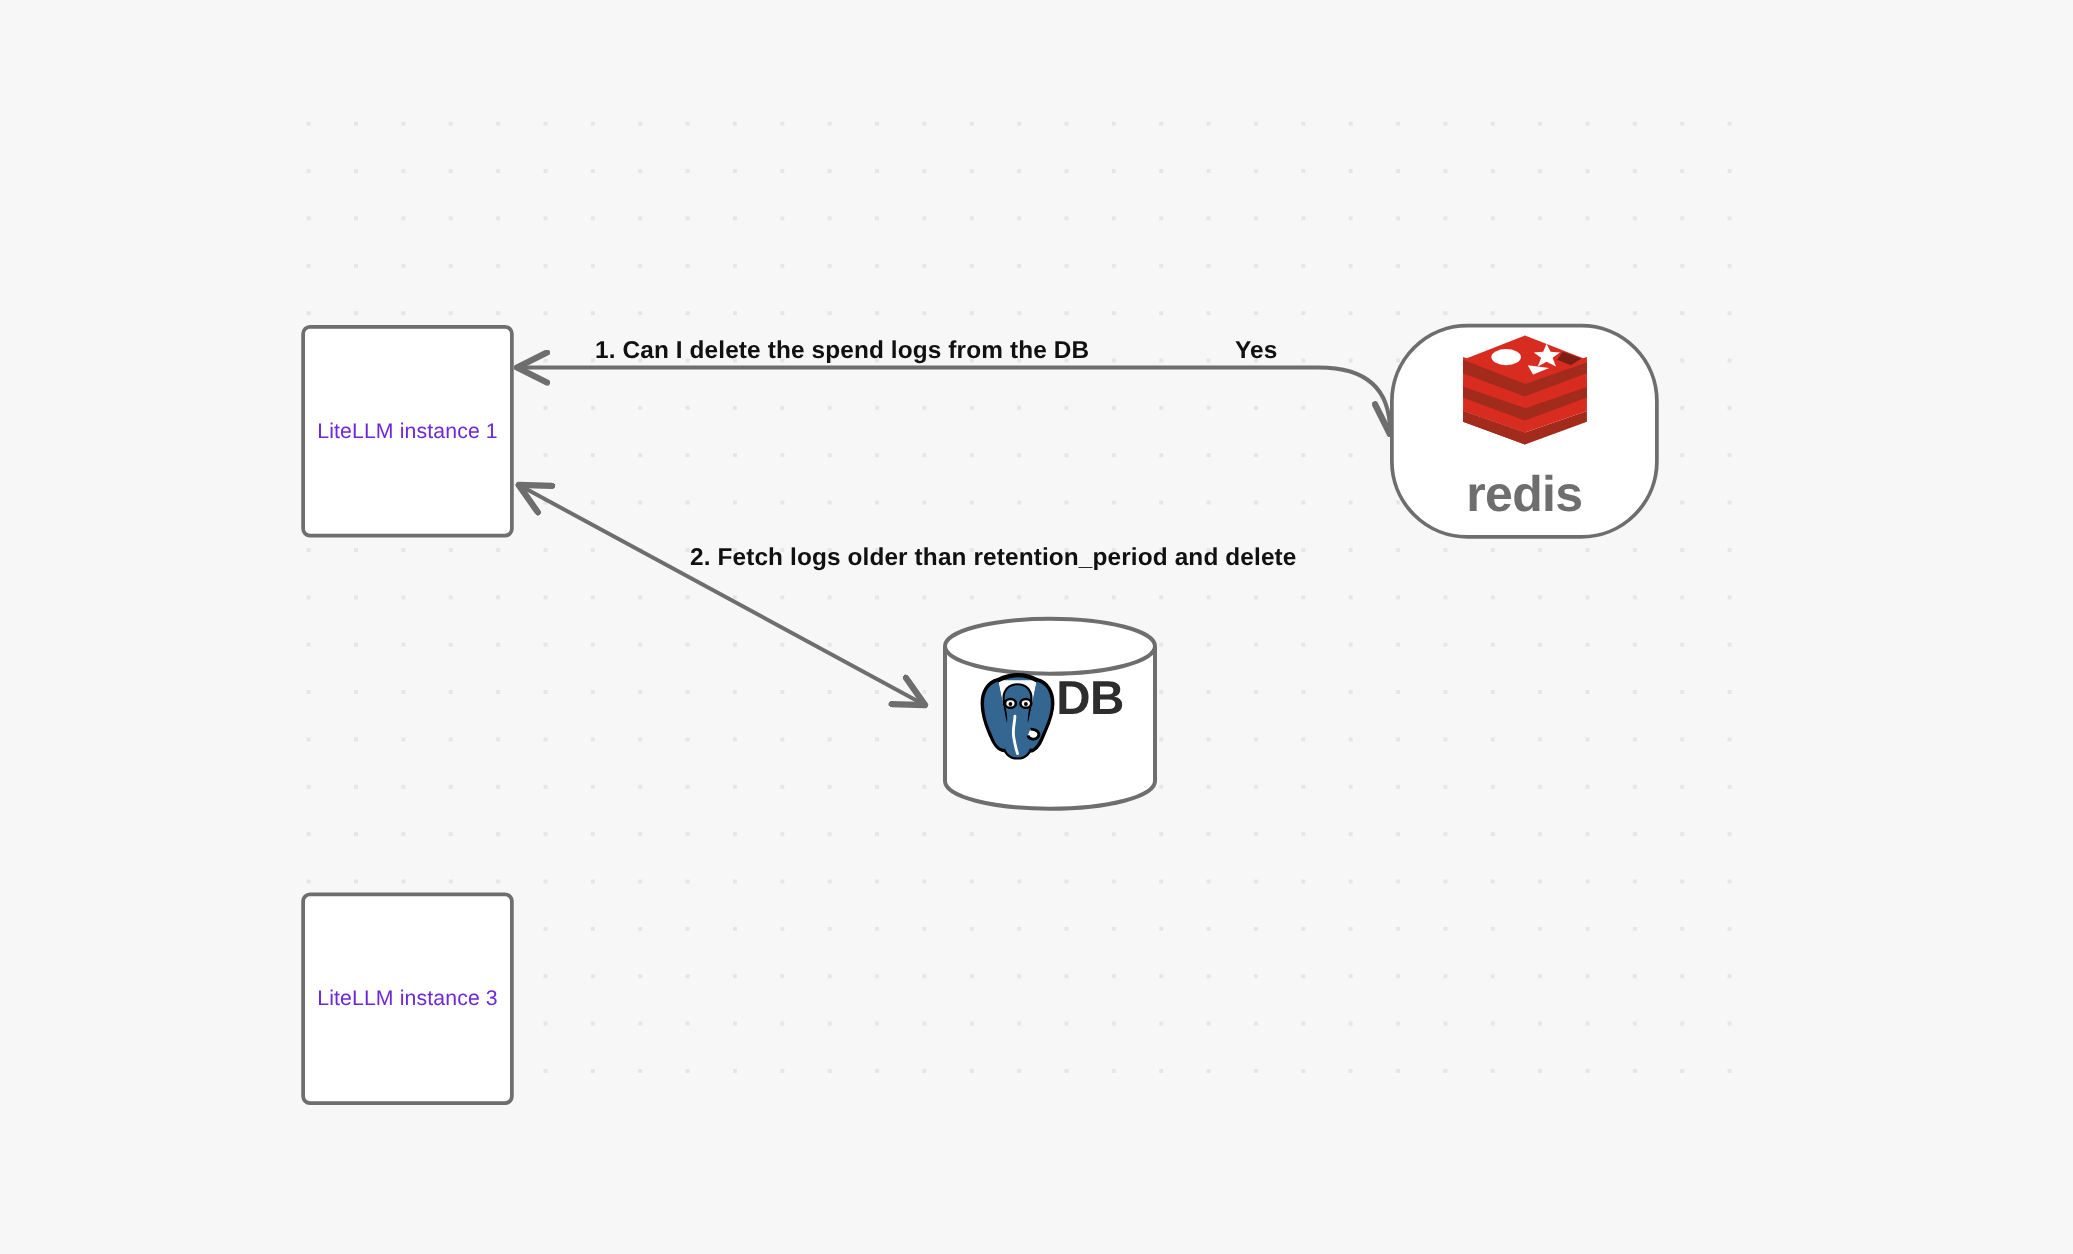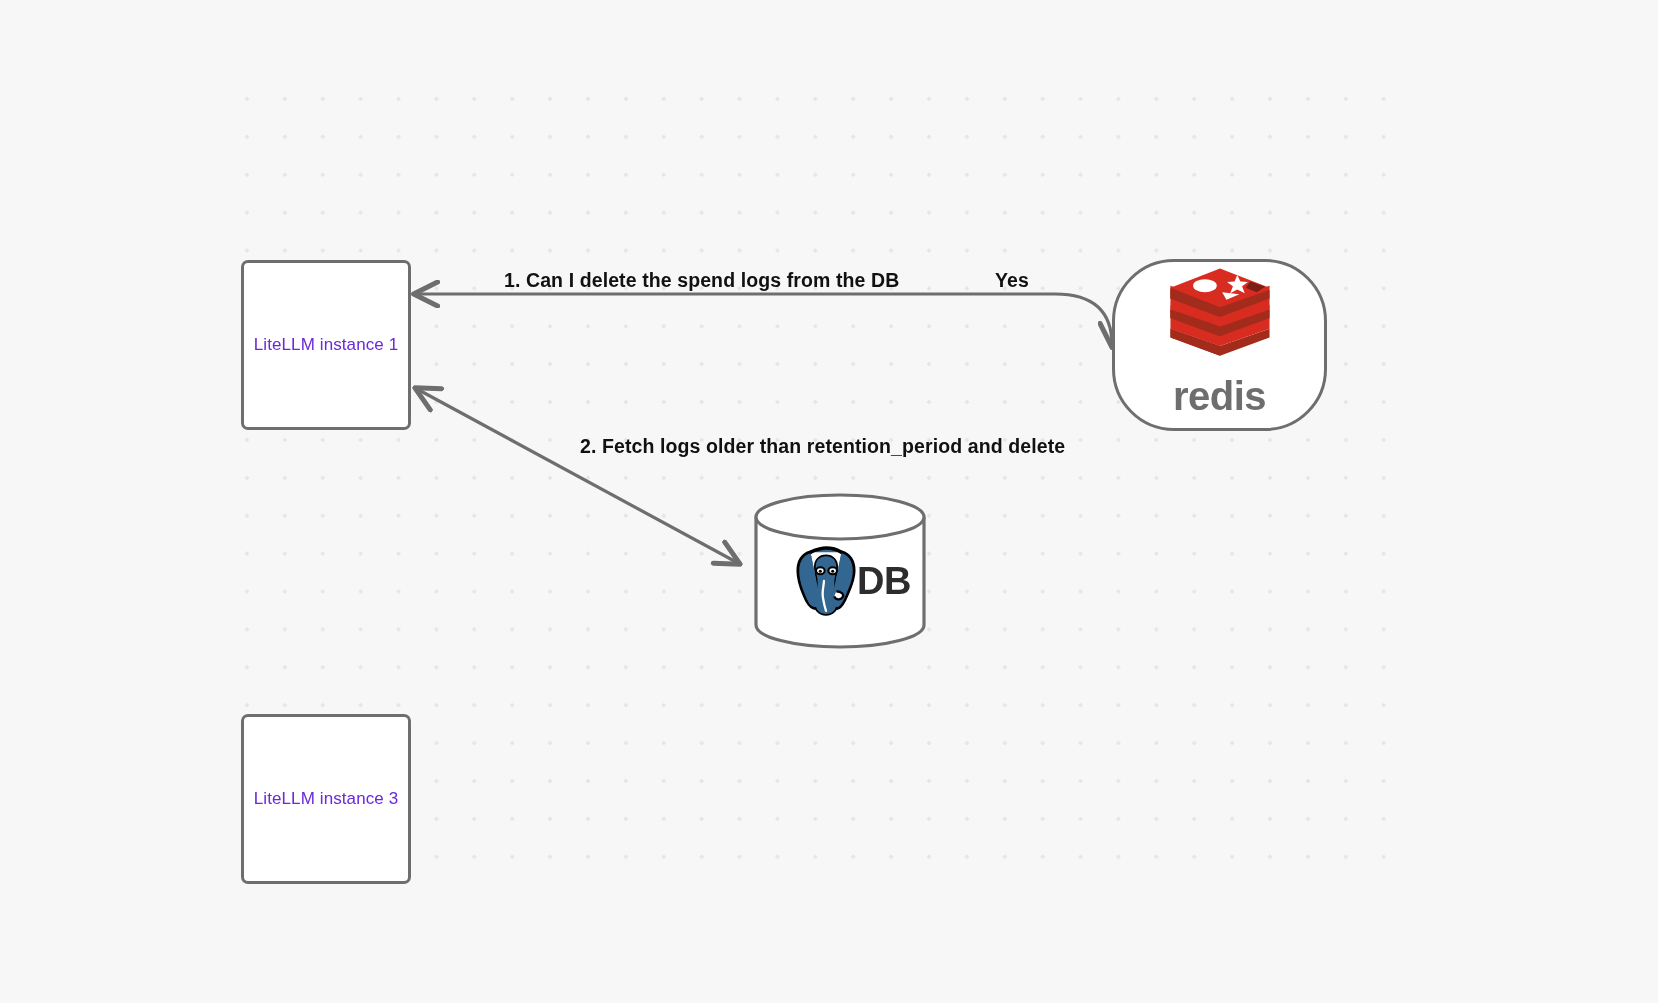--- a/index.html
+++ b/index.html
@@ -80,24 +80,24 @@
   #node-db {
     position: absolute;
     left: 753px;
     top: 492px;
     width: 174px;
     height: 158px;
   }
   #node-db svg.cyl { position:absolute; inset:0; width:100%; height:100%; }
   #node-db .db-inner {
     position: absolute;
-    left: 12px; top: 46px;
+    left: 0; top: 46px;
     width: 174px; height: 86px;
     display: flex;
-    align-items: center;
+    align-items: flex-start;
     justify-content: center;
     gap: 0px;
   }
   .pg-logo { width: 66px; height: 70px; display:block; }
   .db-text {
     font-size: 38px;
     font-weight: 600;
     color: #2d2d2d;
     letter-spacing: -0.5px;
     font-family: "Liberation Sans", sans-serif;
@@ -115,24 +115,23 @@
 
   
   .edge-label {
     position: absolute;
     font-size: 19.5px;
     font-weight: bold;
     color: #111111;
     font-family: "Liberation Sans", sans-serif;
     white-space: nowrap;
     letter-spacing: 0.1px;
-    margin-left: 28px;
   }
   #edge-label-1 { left: 476px; top: 269px; }
-  #edge-label-1-yes { left: 967px; top: 269px; text-align: center; }
+  #edge-label-1-yes { left: 988px; top: 269px; text-align: center; }
   #edge-label-2 { left: 552px; top: 435px; }
 </style>
 </head>
 <body>
 
 <div id="canvas">
 
   <div id="dot-grid"></div>
 
   <svg id="edges" viewBox="0 0 1658 1003" xmlns="http://www.w3.org/2000/svg">

